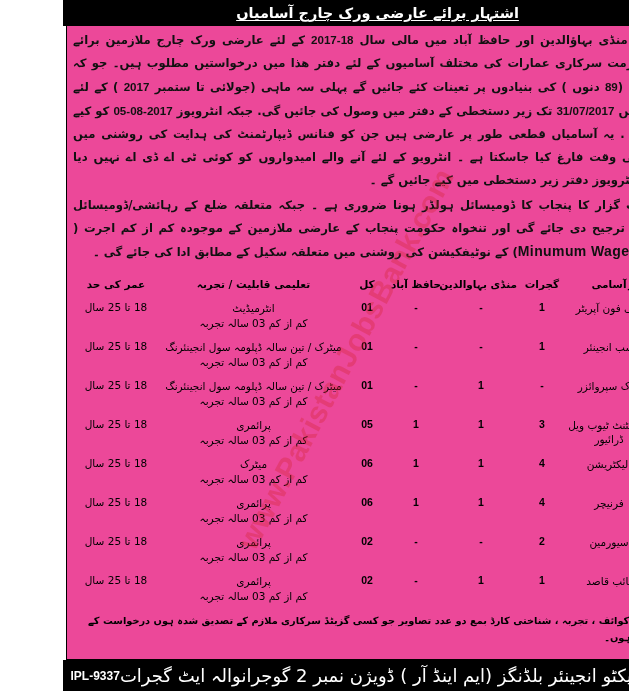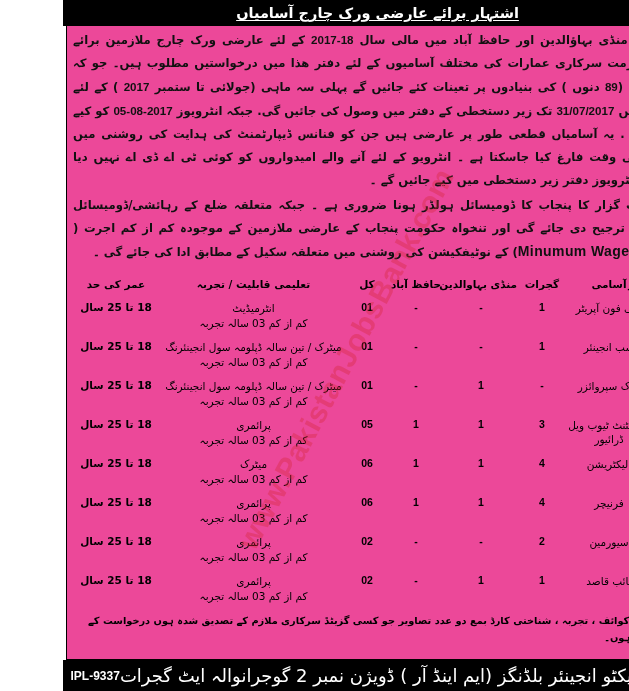--- a/index.html
+++ b/index.html
@@ -143,21 +143,21 @@
     font-family: "Liberation Sans", sans-serif;
     font-weight: bold;
     font-size: 11.5px;
   }
   td.qual {
     line-height: 15px;
     font-weight: 400;
   }
   td.qual .l2 { display: block; }
   td.age {
-    font-weight: 700;
+    font-weight: 400;
     white-space: nowrap;
   }
 
   
   .notes {
     position: absolute;
     left: 6px;
     right: 6px;
     top: 568px;
     direction: rtl;

